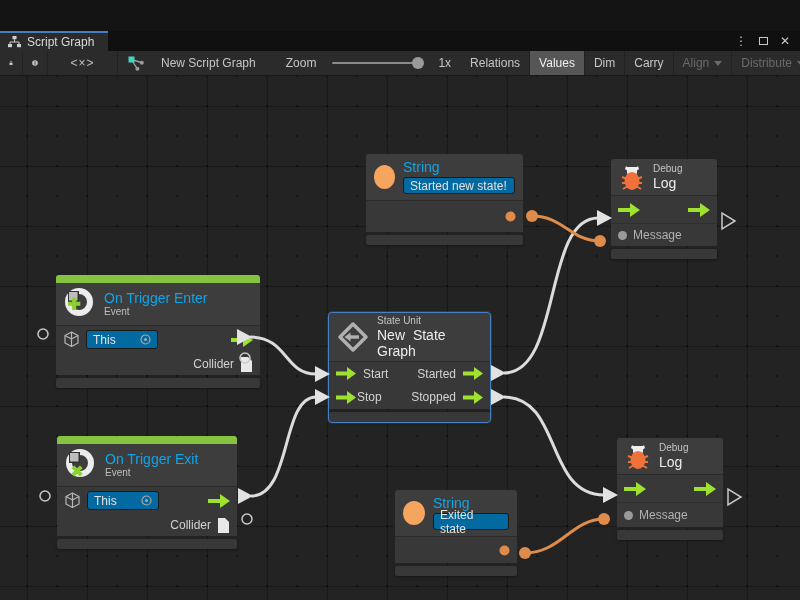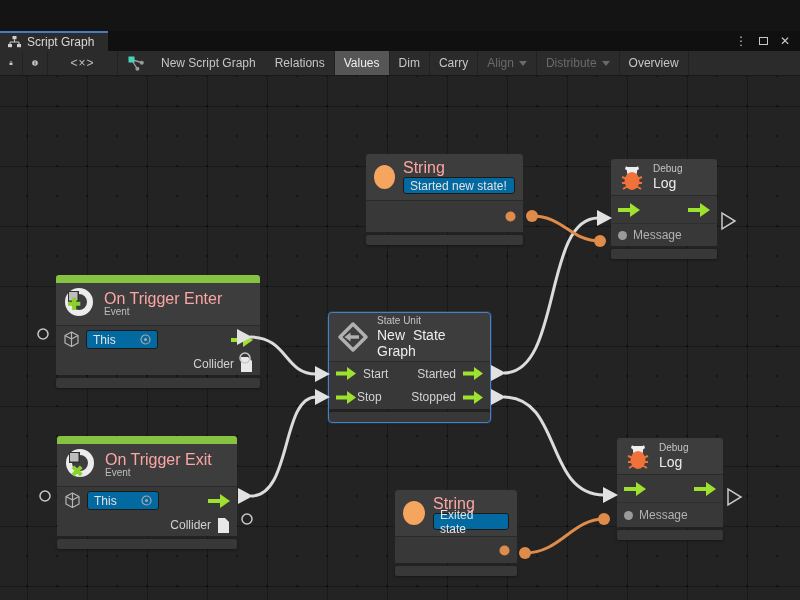--- a/index.html
+++ b/index.html
@@ -45,21 +45,21 @@
     background-size:60px 60px, 60px 60px, 30px 30px;
     background-position:27px 30px, 27px 30px, 12px 15px; }
 
   
   .node { position:absolute; border-radius:3px; }
   .node .n-header { background:#3d3d3d; border-radius:3px 3px 0 0; display:flex; align-items:center;
                     padding:4px 8px; gap:8px; }
   .node .n-body { background:#383838; border-top:1px solid #2a2a2a; }
   .node .n-footer { background:#383838; height:10px; margin-top:3px; border-radius:2px;
                     box-shadow:0 1px 3px rgba(0,0,0,.4); }
-  .n-title { color:#fca5a5; font-size:16px; line-height:15px; }
+  .n-title { color:#0ea5e9; font-size:14px; line-height:15px; }
   .n-sub { color:#bdbdbd; font-size:10px; line-height:12px; }
   .n-type { color:#c4c4c4; font-size:10px; line-height:12px; }
   .n-big { color:#ececec; font-size:14px; line-height:16px; word-spacing:4px; }
   .row { display:flex; align-items:center; padding:0 7px; gap:6px; }
   .port-label { color:#d2d2d2; font-size:12px; }
   .port-label.dim { color:#b2b2b2; }
   .greenbar { height:8px; border-radius:3px 3px 0 0; background:#85c341; }
   .field { background:#0369a1; border:1px solid #1a1a1a; border-radius:3px; color:#e2e2e2;
            font-size:12px; padding:1px 6px; display:flex; align-items:center; }
   .flex-sp { flex:1; }
@@ -118,20 +118,27 @@
       <span class="tb-icon">
         <svg width="17" height="15" viewBox="0 0 17 15">
           <path d="M3.5 3.5 L13 6.5 M3.5 3.5 L9 12.5" stroke="#9a9a9a" stroke-width="1.4"></path>
           <rect x="0.5" y="0.5" width="6" height="6" fill="#49d3be"></rect>
           <circle cx="13.8" cy="6.8" r="2" fill="#9a9a9a"></circle>
           <circle cx="9.4" cy="12.8" r="2" fill="#9a9a9a"></circle>
         </svg>
       </span>
       <span>New Script Graph</span>
     </div>
+    <div class="tb-group" style="padding-left:20px">
+      <span>Zoom</span>
+      <span class="zoom-track">
+        <span class="zoom-handle"></span>
+      </span>
+      <span>1x</span>
+    </div>
     <div class="tb-btn">Relations</div>
     <div class="tb-btn active">Values</div>
     <div class="tb-btn">Dim</div>
     <div class="tb-btn">Carry</div>
     <div class="tb-btn disabled">
       <span>Align</span>
         <span class="caret"></span>
     </div>
     <div class="tb-btn disabled">
       <span>Distribute</span>

